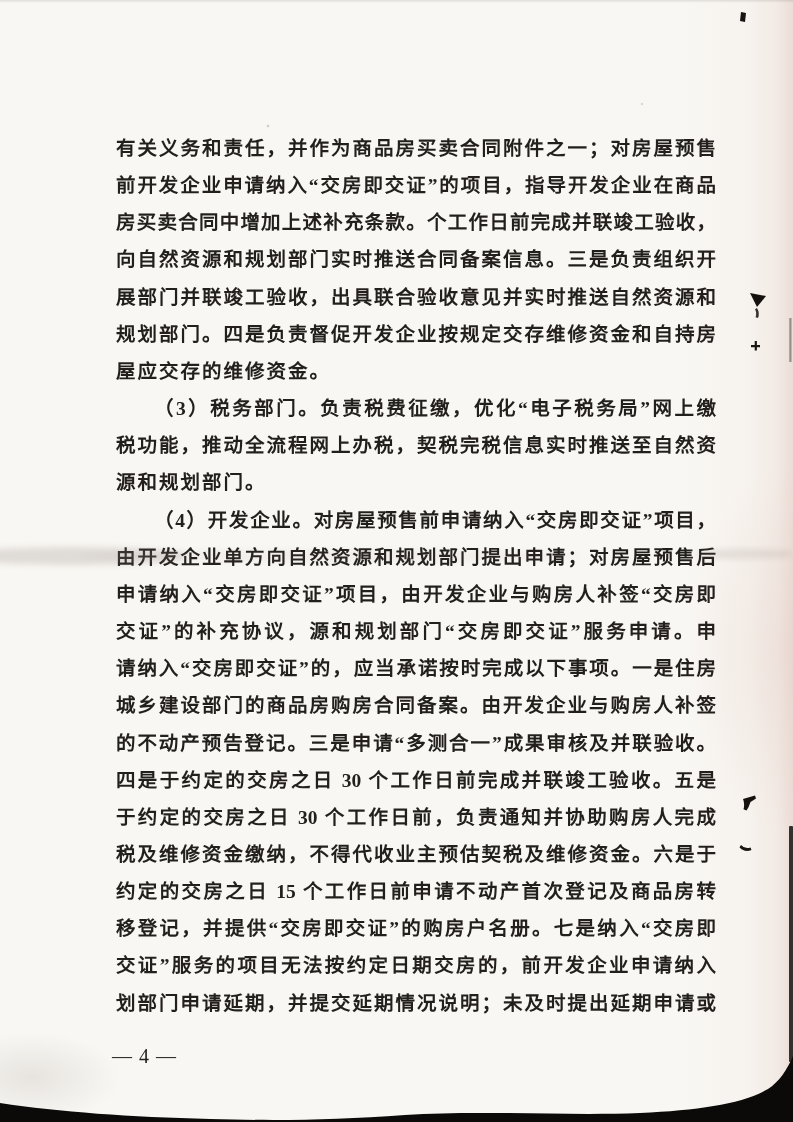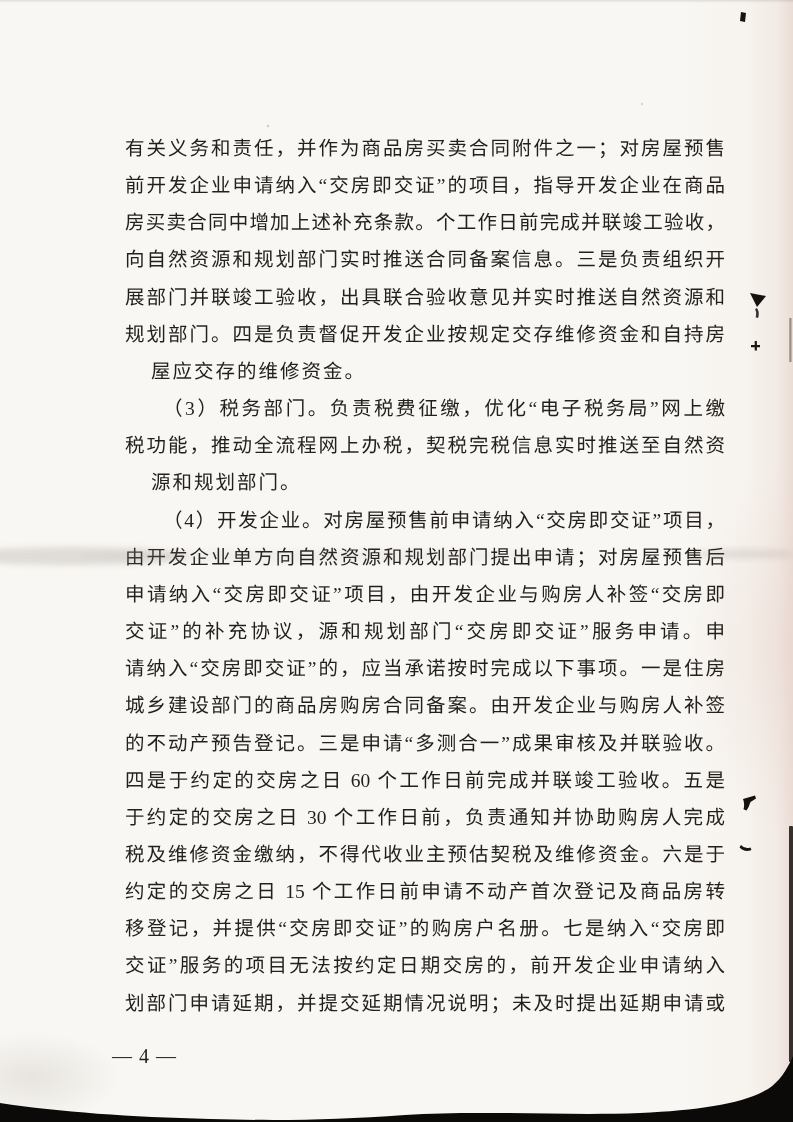--- a/index.html
+++ b/index.html
@@ -11,32 +11,32 @@
     font-family:"Liberation Serif","DejaVu Serif",serif;
     color:#221f1c;
     background:
       linear-gradient(180deg, rgba(0,0,0,0.10) 0px, rgba(0,0,0,0) 3px),
       linear-gradient(270deg, rgba(224,198,190,0.55) 0px, rgba(230,210,202,0.35) 16px, rgba(238,226,218,0.22) 45px, rgba(238,226,218,0) 110px),
       radial-gradient(ellipse 140px 260px at 99% 58%, rgba(226,200,192,0.30), rgba(226,200,192,0) 70%),
       radial-gradient(ellipse 120px 60px at 4% 96%, rgba(120,112,105,0.14), rgba(120,112,105,0) 75%),
       #f9f7f3;
   }
   .text-block{
-    position:absolute;left:125px;top:130px;width:600px;
+    position:absolute;left:116px;top:130px;width:600px;font-weight:bold;
   }
   .line{
     font-size:19.5px;
     line-height:37.15px;
     text-align:justify;
     text-justify:inter-character;
     font-kerning:none;
     white-space:nowrap;
   }
   .line.fill{ text-align-last:justify; }
-  .line.short{ text-align-last:left; letter-spacing:2px;margin-left:26px; }
+  .line.short{ text-align-last:left; letter-spacing:2px; }
   .line.indent{ text-indent:38px; }
   .page-number{
     position:absolute;left:112px;top:1042px;
     font-size:20px;line-height:28px;letter-spacing:1px;
   }
   .artifacts{position:absolute;left:0;top:0;pointer-events:none;}
 </style>
 </head>
 <body>
 
@@ -53,21 +53,21 @@
       <div class="line fill indent">（3）税务部门。负责税费征缴，优化“电子税务局”网上缴</div>
       <div class="line fill">税功能，推动全流程网上办税，契税完税信息实时推送至自然资</div>
       <div class="line short">源和规划部门。</div>
       <div class="line fill indent">（4）开发企业。对房屋预售前申请纳入“交房即交证”项目，</div>
       <div class="line fill">由开发企业单方向自然资源和规划部门提出申请；对房屋预售后</div>
       <div class="line fill">申请纳入“交房即交证”项目，由开发企业与购房人补签“交房即</div>
       <div class="line fill">交证”的补充协议，源和规划部门“交房即交证”服务申请。申</div>
       <div class="line fill">请纳入“交房即交证”的，应当承诺按时完成以下事项。一是住房</div>
       <div class="line fill">城乡建设部门的商品房购房合同备案。由开发企业与购房人补签</div>
       <div class="line fill">的不动产预告登记。三是申请“多测合一”成果审核及并联验收。</div>
-      <div class="line fill">四是于约定的交房之日 60 个工作日前完成并联竣工验收。五是</div>
+      <div class="line fill">四是于约定的交房之日 30 个工作日前完成并联竣工验收。五是</div>
       <div class="line fill">于约定的交房之日 30 个工作日前，负责通知并协助购房人完成</div>
       <div class="line fill">税及维修资金缴纳，不得代收业主预估契税及维修资金。六是于</div>
       <div class="line fill">约定的交房之日 15 个工作日前申请不动产首次登记及商品房转</div>
       <div class="line fill">移登记，并提供“交房即交证”的购房户名册。七是纳入“交房即</div>
       <div class="line fill">交证”服务的项目无法按约定日期交房的，前开发企业申请纳入</div>
       <div class="line fill">划部门申请延期，并提交延期情况说明；未及时提出延期申请或</div>
     </div>
 
   <div class="page-number">— 4 —</div>
 

